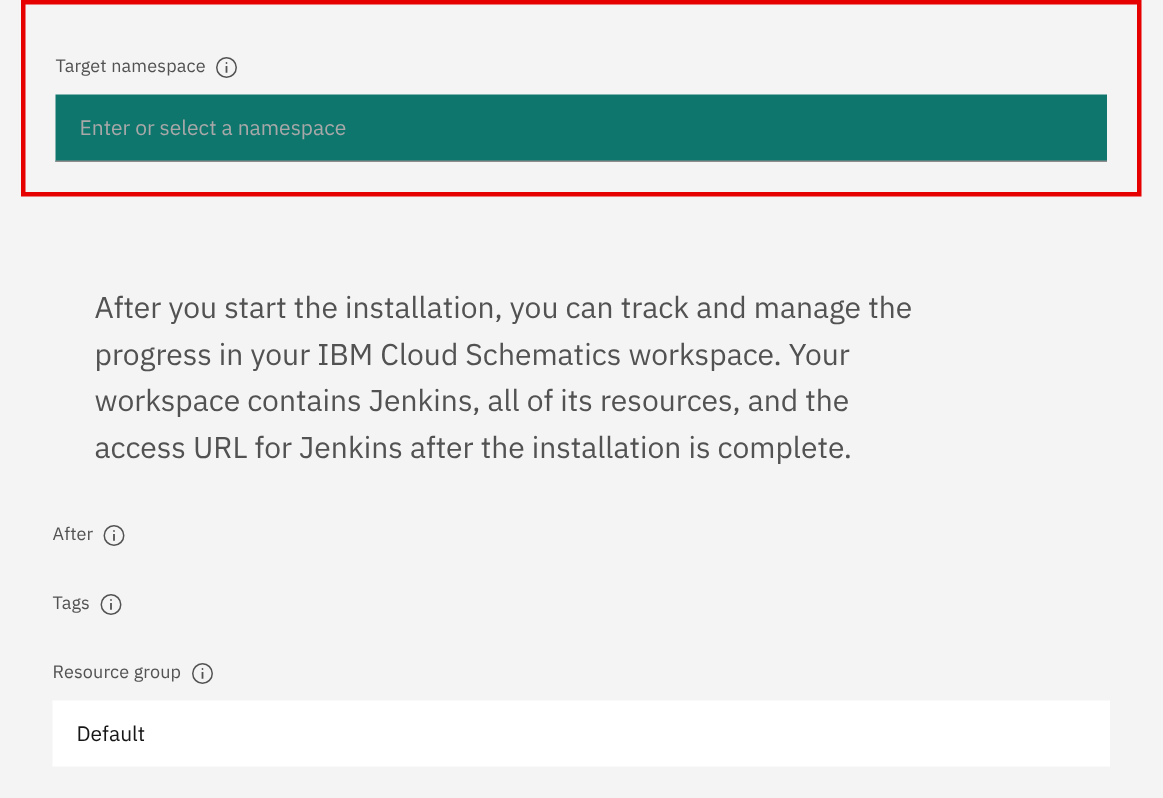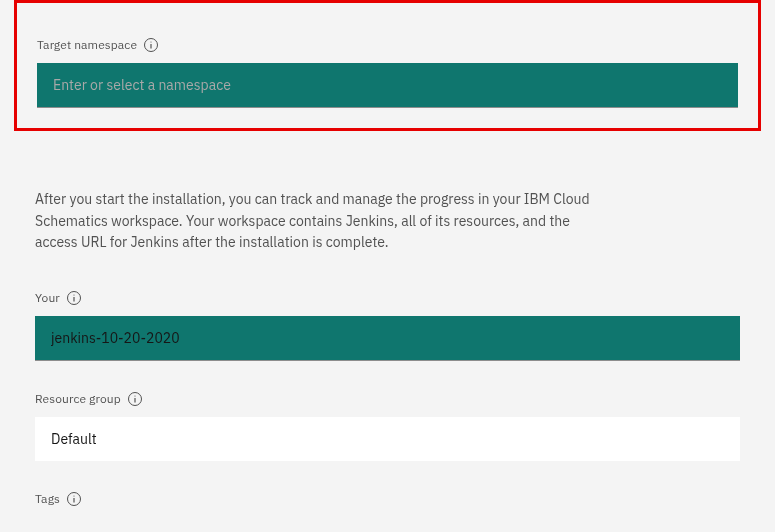--- a/index.html
+++ b/index.html
@@ -75,25 +75,26 @@
     .section-spacing {
       margin-top: 58px;
     }
     .section-heading {
       font-size: 20px;
       font-weight: 400;
       color: #161616;
       margin-bottom: 10px;
     }
     .section-description {
-      font-size: 14px;
+      font-size: 20px;
       color: #525252;
       line-height: 1.55;
       margin-bottom: 36px;
       max-width: 560px;
+      margin-left: 28px;
     }
     .field-group {
       margin-bottom: 30px;
     }
     .namespace-wrapper {
       width: 100%;
     }
   </style>
 </head>
 <body>
@@ -113,53 +114,52 @@
     <input type="text" class="text-input" placeholder="Enter or select a namespace" style="">
   </div>
 </div>
 
 <div class="content">
   <div class="section-spacing">
     <p class="section-description">After you start the installation, you can track and manage the progress in your IBM Cloud Schematics workspace. Your workspace contains Jenkins, all of its resources, and the access URL for Jenkins after the installation is complete.</p>
 
     <div class="field-group">
       <div class="field-label-row">
-        <span class="field-label">Your</span>
+        <span class="field-label">After</span>
         <span class="info-icon">
           <svg viewBox="0 0 16 16" fill="none" stroke="#525252" stroke-width="1">
             <circle cx="8" cy="8" r="6.5"></circle>
             <circle cx="8" cy="5" r="0.6" fill="#525252" stroke="none"></circle>
             <line x1="8" y1="7" x2="8" y2="11.5" stroke="#525252" stroke-width="1.2"></line>
           </svg>
         </span>
       </div>
-      <input type="text" class="text-input" value="jenkins-10-20-2020" style="">
+    </div>
+
+    <div class="field-group">
+      <div class="field-label-row">
+        <span class="field-label">Tags</span>
+        <span class="info-icon">
+          <svg viewBox="0 0 16 16" fill="none" stroke="#525252" stroke-width="1">
+            <circle cx="8" cy="8" r="6.5"></circle>
+            <circle cx="8" cy="5" r="0.6" fill="#525252" stroke="none"></circle>
+            <line x1="8" y1="7" x2="8" y2="11.5" stroke="#525252" stroke-width="1.2"></line>
+          </svg>
+        </span>
+      </div>
+
     </div>
 
     <div class="field-group">
       <div class="field-label-row">
         <span class="field-label">Resource group</span>
         <span class="info-icon">
           <svg viewBox="0 0 16 16" fill="none" stroke="#525252" stroke-width="1">
             <circle cx="8" cy="8" r="6.5"></circle>
             <circle cx="8" cy="5" r="0.6" fill="#525252" stroke="none"></circle>
             <line x1="8" y1="7" x2="8" y2="11.5" stroke="#525252" stroke-width="1.2"></line>
           </svg>
         </span>
       </div>
       <div class="select-input">Default</div>
     </div>
-
-    <div class="field-group">
-      <div class="field-label-row">
-        <span class="field-label">Tags</span>
-        <span class="info-icon">
-          <svg viewBox="0 0 16 16" fill="none" stroke="#525252" stroke-width="1">
-            <circle cx="8" cy="8" r="6.5"></circle>
-            <circle cx="8" cy="5" r="0.6" fill="#525252" stroke="none"></circle>
-            <line x1="8" y1="7" x2="8" y2="11.5" stroke="#525252" stroke-width="1.2"></line>
-          </svg>
-        </span>
-      </div>
-
-    </div>
   </div>
 </div>
 
 </body></html>

